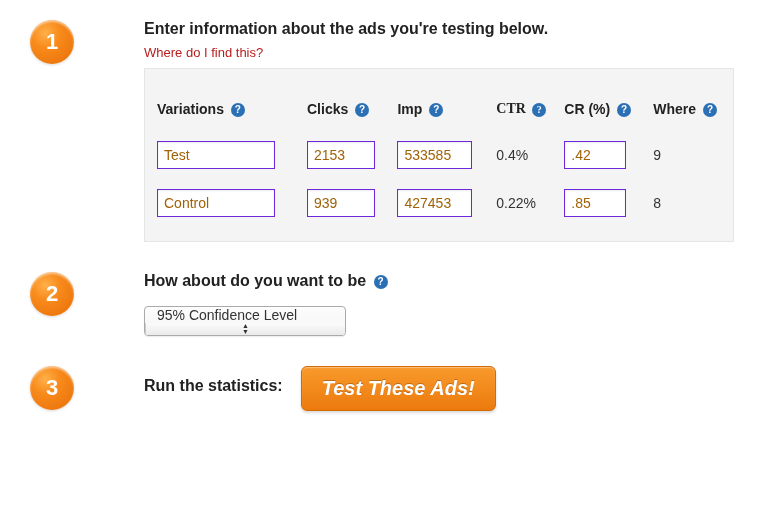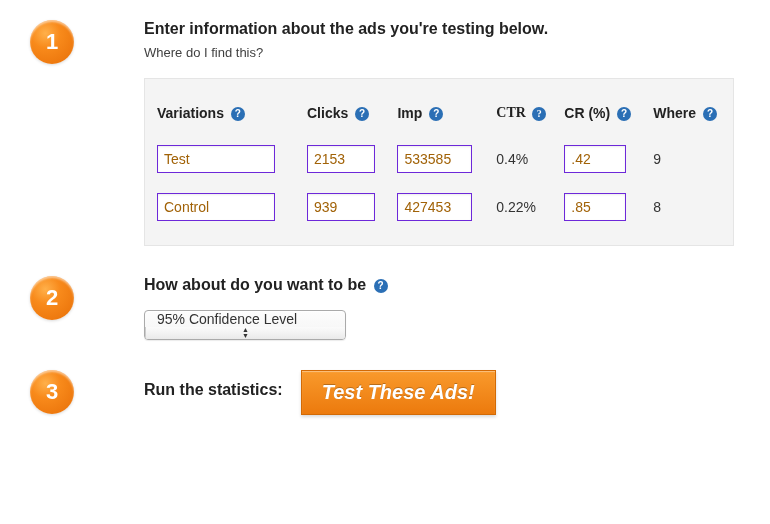--- a/index.html
+++ b/index.html
@@ -36,45 +36,45 @@
   .step-badge.align2 { margin-top: 0px; }
   .step-body { flex: 1; }
   .step-title {
     font-weight: bold;
     font-size: 16px;
     color: #222;
     margin-bottom: 6px;
     display: inline-block;
   }
   .help-link {
-    color: #404040;
+    color: #b91c1c;
     font-size: 13px;
     text-decoration: none;
     display: inline-block;
-    margin-bottom: 18px;
+    margin-bottom: 8px;
   }
   .q-icon {
     display: inline-flex;
     width: 14px;
     height: 14px;
     border-radius: 50%;
     background: #2b6fb5;
     color: #fff;
     font-size: 10px;
     font-weight: bold;
     align-items: center;
     justify-content: center;
     vertical-align: middle;
     margin-left: 3px;
     line-height: 1;
   }
   .data-table {
     background: #f4f4f4;
     border: 1px solid #e5e5e5;
-    padding: 20px 10px 14px 10px;
+    padding: 26px 10px 14px 10px;
     width: 590px;
   }
   .data-table table { width: 100%; border-collapse: collapse; }
   .data-table th {
     text-align: left;
     font-size: 14px;
     font-weight: bold;
     padding: 6px 6px 14px 2px;
     white-space: nowrap;
   }
@@ -133,21 +133,21 @@
   .sel-btn span {
     font-size: 7px;
     line-height: 6px;
     color: #333;
   }
 
   .run-row { display: flex; align-items: center; gap: 18px; }
   .test-btn {
     display: inline-block;
     padding: 10px 20px;
-    border-radius: 0;
+    border-radius: 6px;
     background: linear-gradient(#f99a2c, #ec7a0d);
     border: 1px solid #d26a05;
     color: #fff;
     font-size: 20px;
     font-weight: bold;
     font-style: italic;
     text-shadow: 0 -1px 0 rgba(0,0,0,0.25);
     box-shadow: inset 0 1px 1px rgba(255,255,255,0.4), 0 2px 3px rgba(0,0,0,0.15);
     cursor: pointer;
   }

